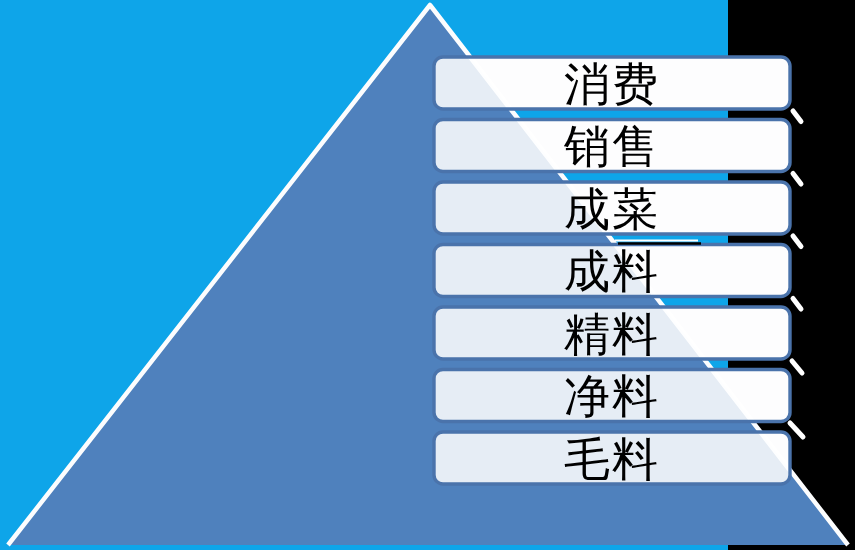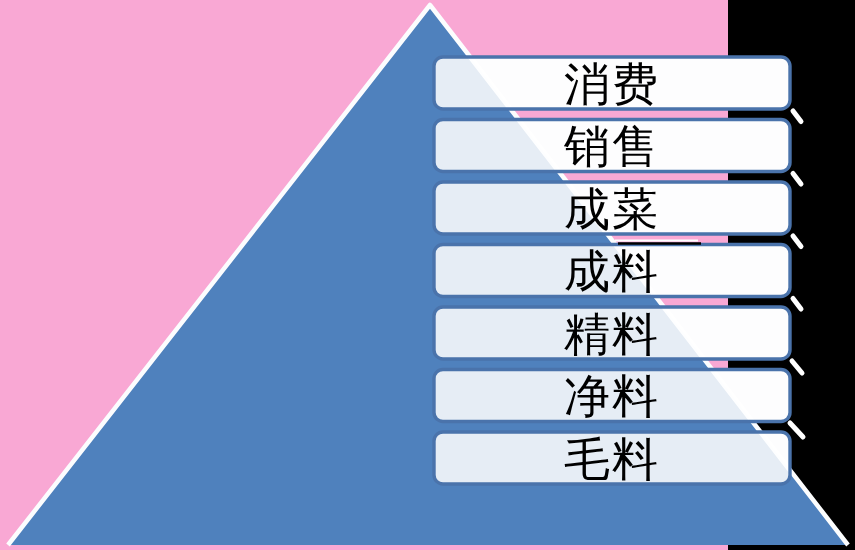--- a/index.html
+++ b/index.html
@@ -7,21 +7,21 @@
     padding: 0;
     background: #000000;
     width: 855px;
     height: 550px;
     overflow: hidden;
   }
   .stage {
     position: relative;
     width: 728px;
     height: 550px;
-    background: #f9a8d4;
+    background: #0ea5e9;
   }
   svg { display: block; }
 
   .pyramid-main {
     fill: #4f81bd;
     stroke: #fcfdfe;
     stroke-width: 4.5;
     stroke-linejoin: round;
   }
   .box-base {

